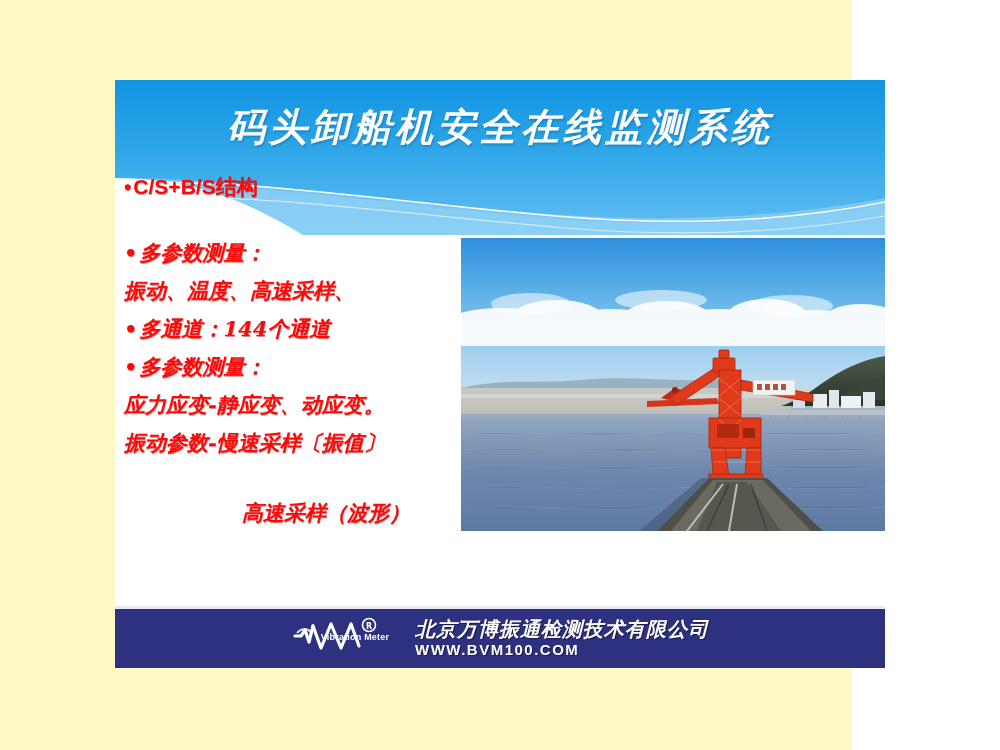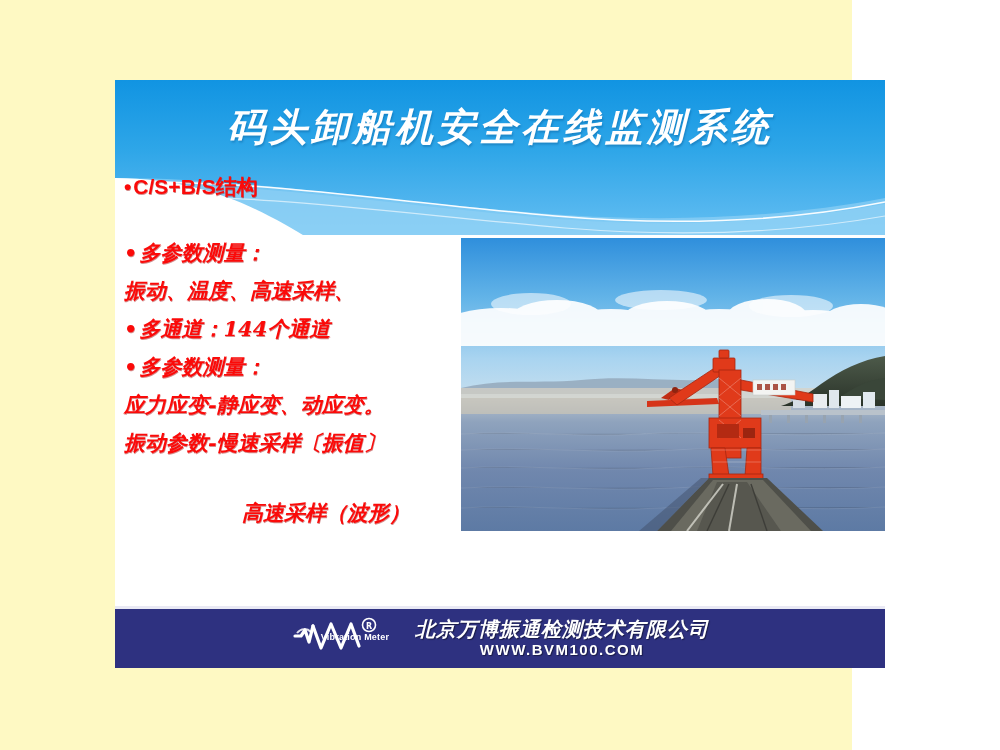--- a/index.html
+++ b/index.html
@@ -75,21 +75,21 @@
     position:absolute;left:0;top:0;width:770px;height:59px;
     display:flex;align-items:center;justify-content:center;gap:12px;
   }
   .logo-mark{position:relative;width:112px;height:45px;}
   .logo-mark svg{display:block;}
   .logo-sub{
     position:absolute;left:18px;bottom:19px;width:92px;text-align:center;
     color:#ffffff;font-size:9px;font-weight:bold;letter-spacing:.2px;
     font-family:"Liberation Sans","DejaVu Sans",sans-serif;
   }
-  .company{line-height:1.05;text-align:center;}
+  .company{line-height:1.05;}
   .company-cn{
     color:#ffffff;font-size:20px;font-weight:bold;font-style:italic;
     letter-spacing:1px;
     font-family:"DejaVu Serif","Liberation Serif",serif;
     text-shadow:1px 1px 1px rgba(0,0,0,.45);
   }
   .company-url{
     color:#ffffff;font-size:15px;font-weight:bold;letter-spacing:1.5px;
     margin-top:2px;
     font-family:"Liberation Sans","DejaVu Sans",sans-serif;

